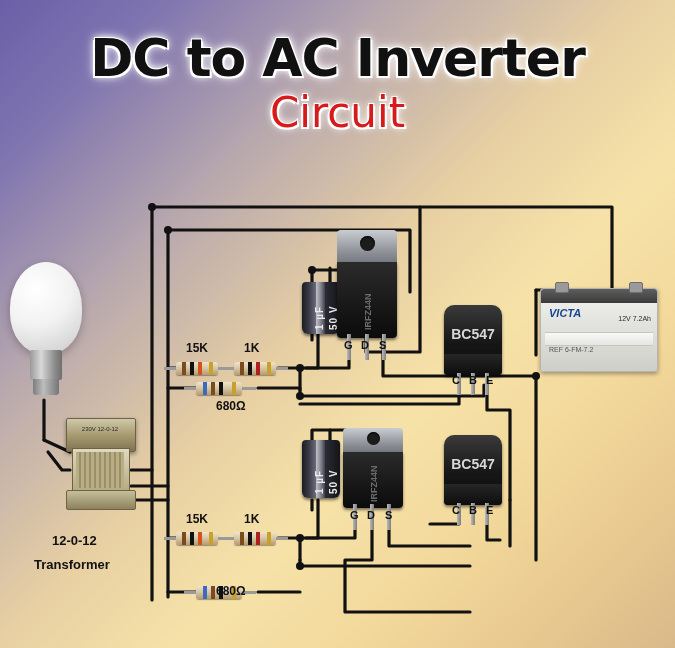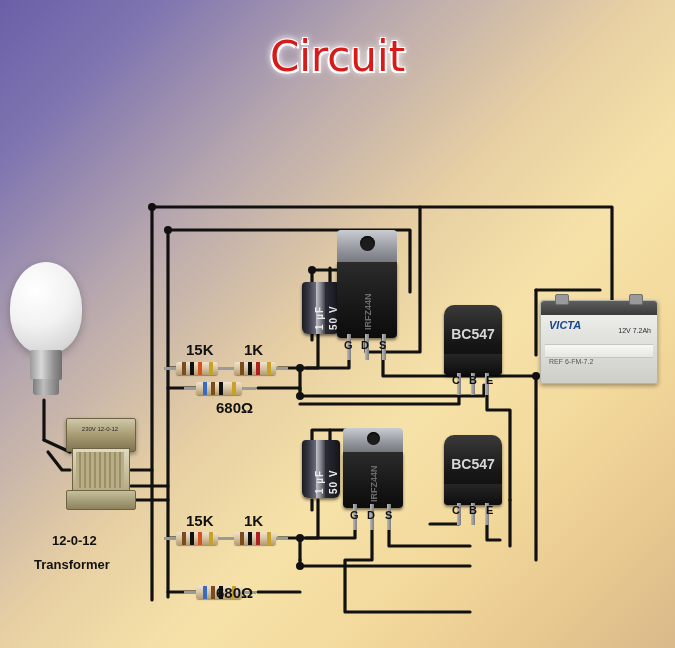--- a/index.html
+++ b/index.html
@@ -25,21 +25,21 @@
     font-family:"DejaVu Sans",sans-serif;
     font-weight:normal;font-size:42px;line-height:46px;margin-top:4px;
     color:#d71b1b;
     -webkit-text-stroke:2px #ffffff;
     paint-order:stroke fill;
     text-shadow:0 0 6px #fff,0 0 10px #fff,2px 2px 0 #fff,-2px 2px 0 #fff;
   }
 
   
   .lbl{position:absolute;font-family:"Liberation Sans",sans-serif;font-weight:bold;color:#111;white-space:nowrap;}
-  .lbl.md{font-size:15px;}
+  .lbl.md{font-size:12px;}
   .lbl.lg{font-size:13px;}
   .pin{position:absolute;font-size:11px;font-weight:bold;color:#111;font-family:"Liberation Sans",sans-serif;}
 
   
   .part{position:absolute;}
 
   
   .res{position:absolute;height:13px;border-radius:3px;background:linear-gradient(180deg,#efe4cf 0%,#d9c8a6 45%,#b49b71 100%);box-shadow:0 1px 1px rgba(0,0,0,.35);}
   .res .lead{position:absolute;top:5px;height:3px;background:#9a9a9a;}
   .band{position:absolute;top:0;height:13px;}
@@ -161,40 +161,41 @@
     <circle cx="300" cy="368" r="4"></circle>
     <circle cx="300" cy="396" r="4"></circle>
     <circle cx="312" cy="270" r="4"></circle>
     <circle cx="536" cy="376" r="4"></circle>
     <circle cx="300" cy="538" r="4"></circle>
     <circle cx="300" cy="566" r="4"></circle>
   </g>
 </svg>
 
 <div class="title-wrap">
+  <div class="title-main">DC to AC Inverter</div>
   <div class="title-sub">Circuit</div>
 </div>
 
 <div class="part" style="left:6px;top:262px;width:80px;height:140px;">
   <div class="bulb-glass" style="left:4px;top:0;width:72px;height:92px;"></div>
   <div class="bulb-base" style="left:24px;top:88px;width:32px;height:30px;"></div>
   <div class="bulb-cap" style="left:27px;top:117px;width:26px;height:16px;"></div>
 </div>
 
 <div class="part" style="left:60px;top:418px;width:80px;height:102px;">
   <div class="xf-core" style="left:6px;top:0;width:68px;height:32px;"></div>
   <div class="xf-lbl" style="left:8px;top:8px;width:64px;">230V 12-0-12</div>
   <div class="xf-bob" style="left:12px;top:30px;width:56px;height:44px;"></div>
   <div class="xf-lam" style="left:16px;top:34px;width:48px;height:36px;"></div>
   <div class="xf-foot" style="left:6px;top:72px;width:68px;height:18px;"></div>
 </div>
 <div class="lbl lg" style="left:52px;top:533px;">12-0-12</div>
 <div class="lbl lg" style="left:34px;top:557px;">Transformer</div>
 
-<div class="batt" style="left:540px;top:300px;width:116px;height:82px;">
+<div class="batt" style="left:540px;top:288px;width:116px;height:82px;">
   <div class="top"></div>
   <div class="term" style="left:14px;"></div>
   <div class="term" style="right:14px;"></div>
   <div class="brand">VICTA</div>
   <div class="specs">12V 7.2Ah</div>
   <div class="band2"></div>
   <div class="code" style="top:70%;">REF 6-FM-7.2</div>
 </div>
 
 <div class="part" style="left:302px;top:282px;width:38px;height:52px;">

